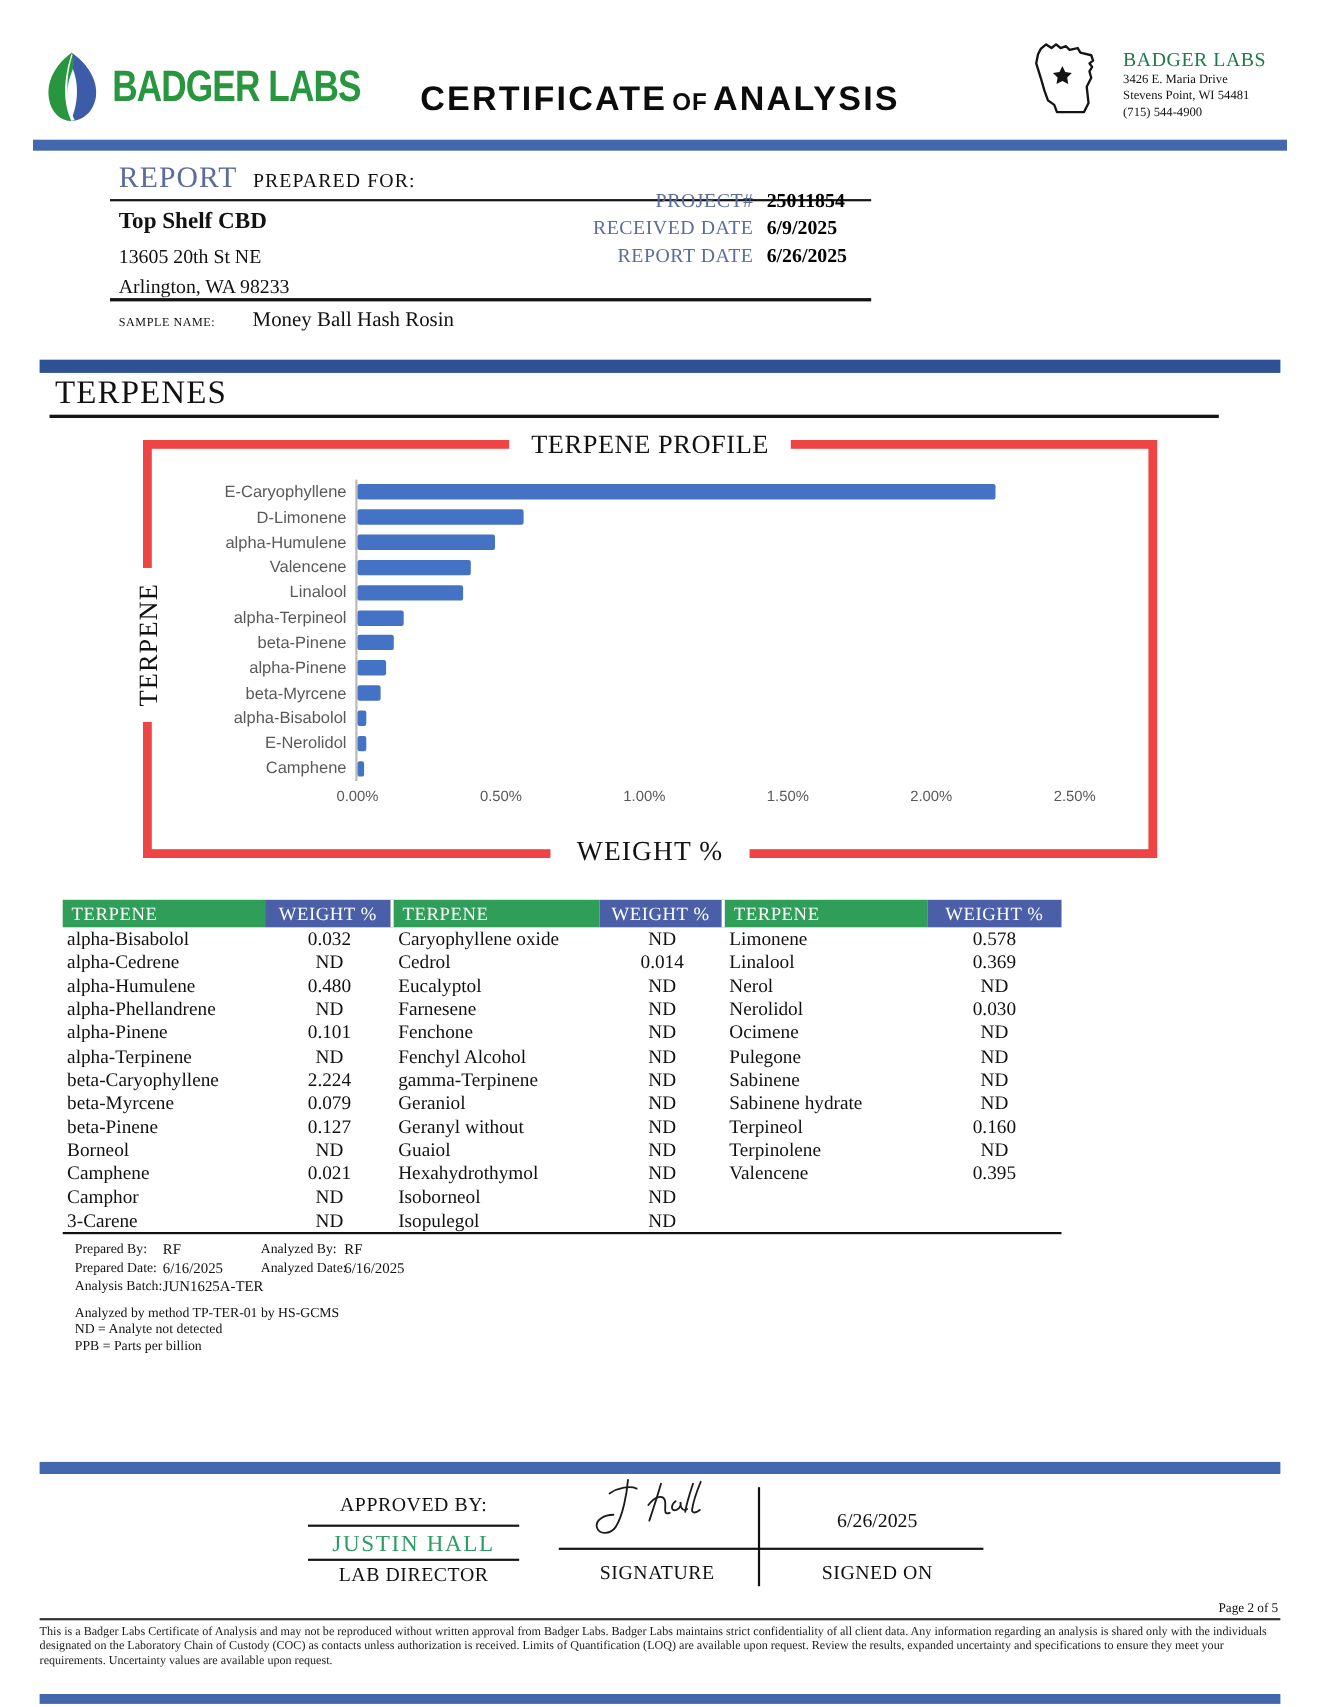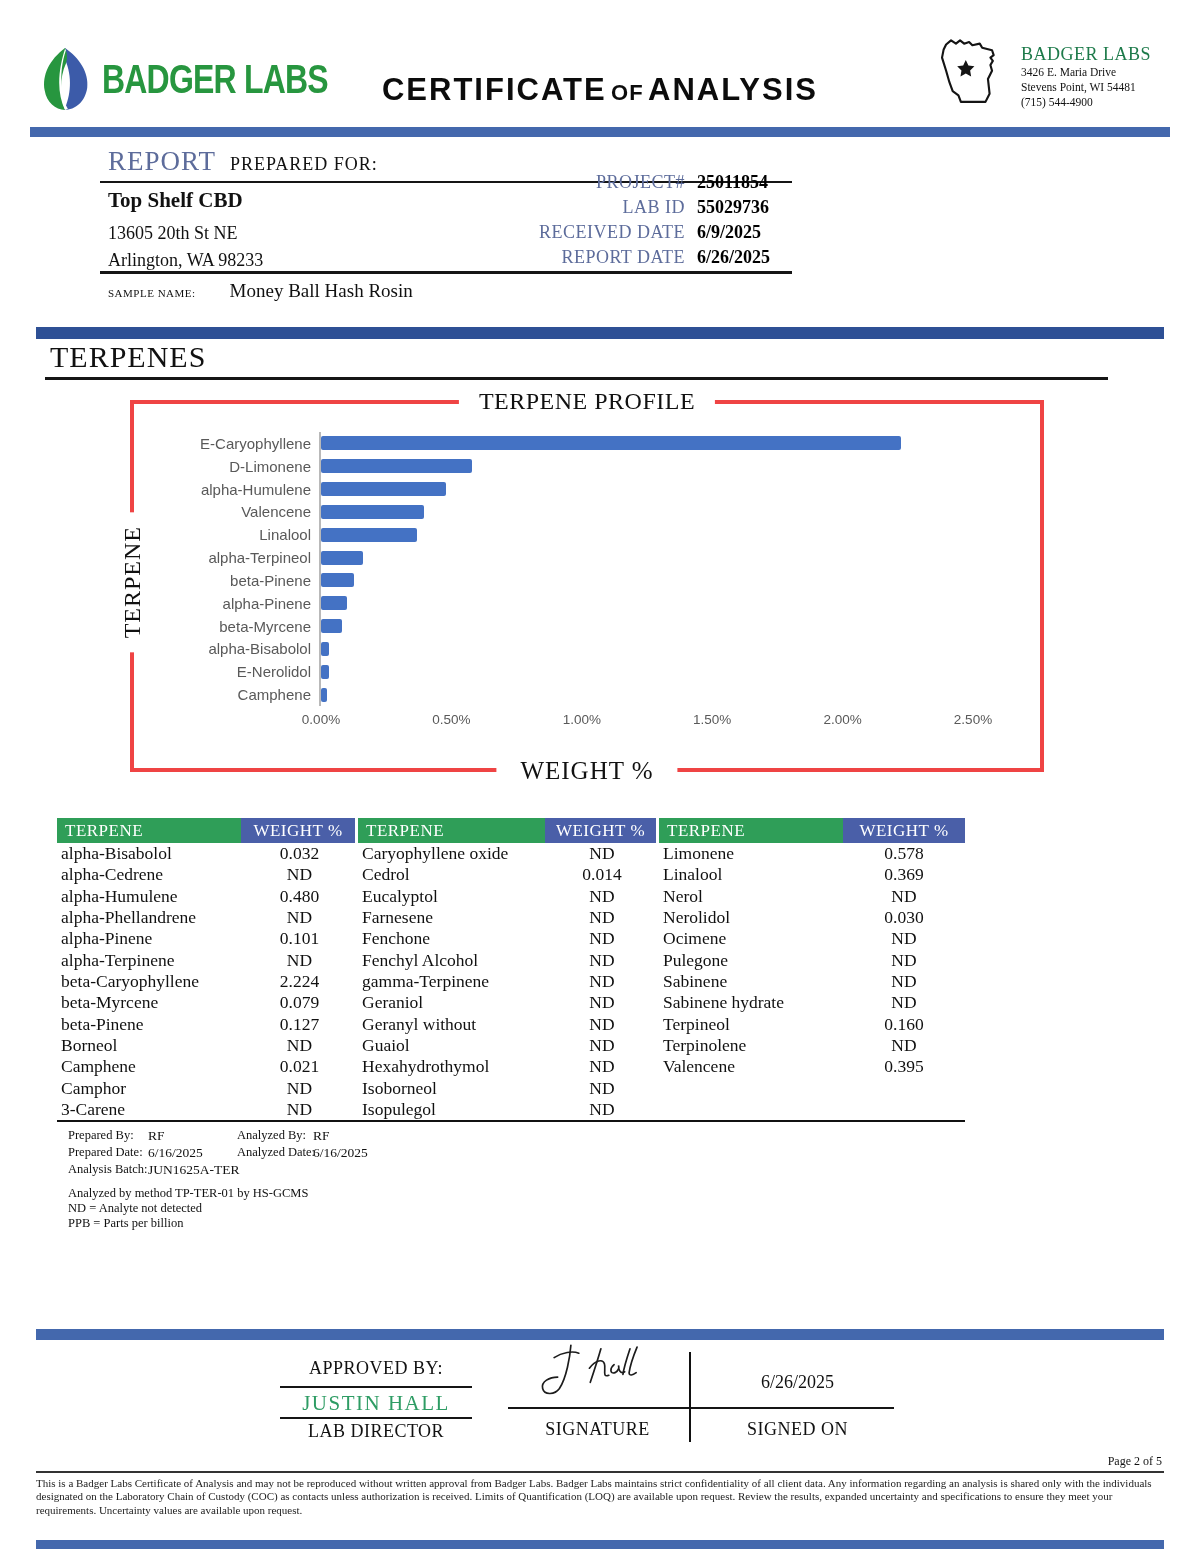--- a/index.html
+++ b/index.html
@@ -39,21 +39,21 @@
   .meta-label{width:225px;text-align:right;font-size:18px;color:var(--label-slate-blue,#5d6c9b);letter-spacing:.5px;}
   .meta-value{margin-left:12px;font-size:18px;font-weight:bold;color:#000;}
   .l-sample{left:100px;top:271px;width:692px;height:3px;}
   .sample-row{position:absolute;left:108px;top:280px;white-space:nowrap;}
   .sample-label{font-size:11px;letter-spacing:.5px;}
   .sample-value{font-size:19px;margin-left:30px;}
   
   .terpenes-title{position:absolute;left:50px;top:340px;font-size:30px;letter-spacing:1px;}
   .l-terpenes{left:45px;top:377px;width:1063px;height:3px;}
   
-  .chart-box{position:absolute;left:130px;top:400px;width:906px;height:364px;border:4px solid #ef4444;}
+  .chart-box{position:absolute;left:130px;top:400px;width:906px;height:364px;border:8px solid #ef4444;}
   .chart-title{position:absolute;top:-16px;left:50%;transform:translateX(-50%);background:#fff;
     padding:0 20px;font-size:24px;letter-spacing:.5px;white-space:nowrap;}
   .chart-ylabel{position:absolute;writing-mode:vertical-rl;transform:rotate(180deg);
     left:-17px;top:50%;margin-top:-74px;background:#fff;padding:14px 2px;font-size:24px;letter-spacing:1px;}
   .chart-xlabel{position:absolute;bottom:-17px;left:50%;transform:translateX(-50%);background:#fff;
     padding:0 24px;font-size:25px;letter-spacing:1px;white-space:nowrap;}
   .chart-rows{position:absolute;left:0;top:28px;width:100%;height:274px;display:flex;flex-direction:column;}
   .chart-row{flex:1;display:flex;align-items:center;}
   .chart-row-label{width:177px;text-align:right;padding-right:8px;
     font-family:"Liberation Sans",sans-serif;font-size:15px;color:#595959;}
@@ -142,24 +142,20 @@
   <div class="client">
     <div class="client-name">Top Shelf CBD</div>
     <div class="client-line">13605 20th St NE</div>
     <div class="client-line">Arlington, WA 98233</div>
   </div>
 
   <div class="meta-rows">
     <div class="meta-row">
       <span class="meta-label">PROJECT#</span>
       <span class="meta-value">25011854</span>
-    </div>
-    <div class="meta-row">
-      <span class="meta-label">LAB ID</span>
-      <span class="meta-value">55029736</span>
     </div>
     <div class="meta-row">
       <span class="meta-label">RECEIVED DATE</span>
       <span class="meta-value">6/9/2025</span>
     </div>
     <div class="meta-row">
       <span class="meta-label">REPORT DATE</span>
       <span class="meta-value">6/26/2025</span>
     </div>
   </div>

